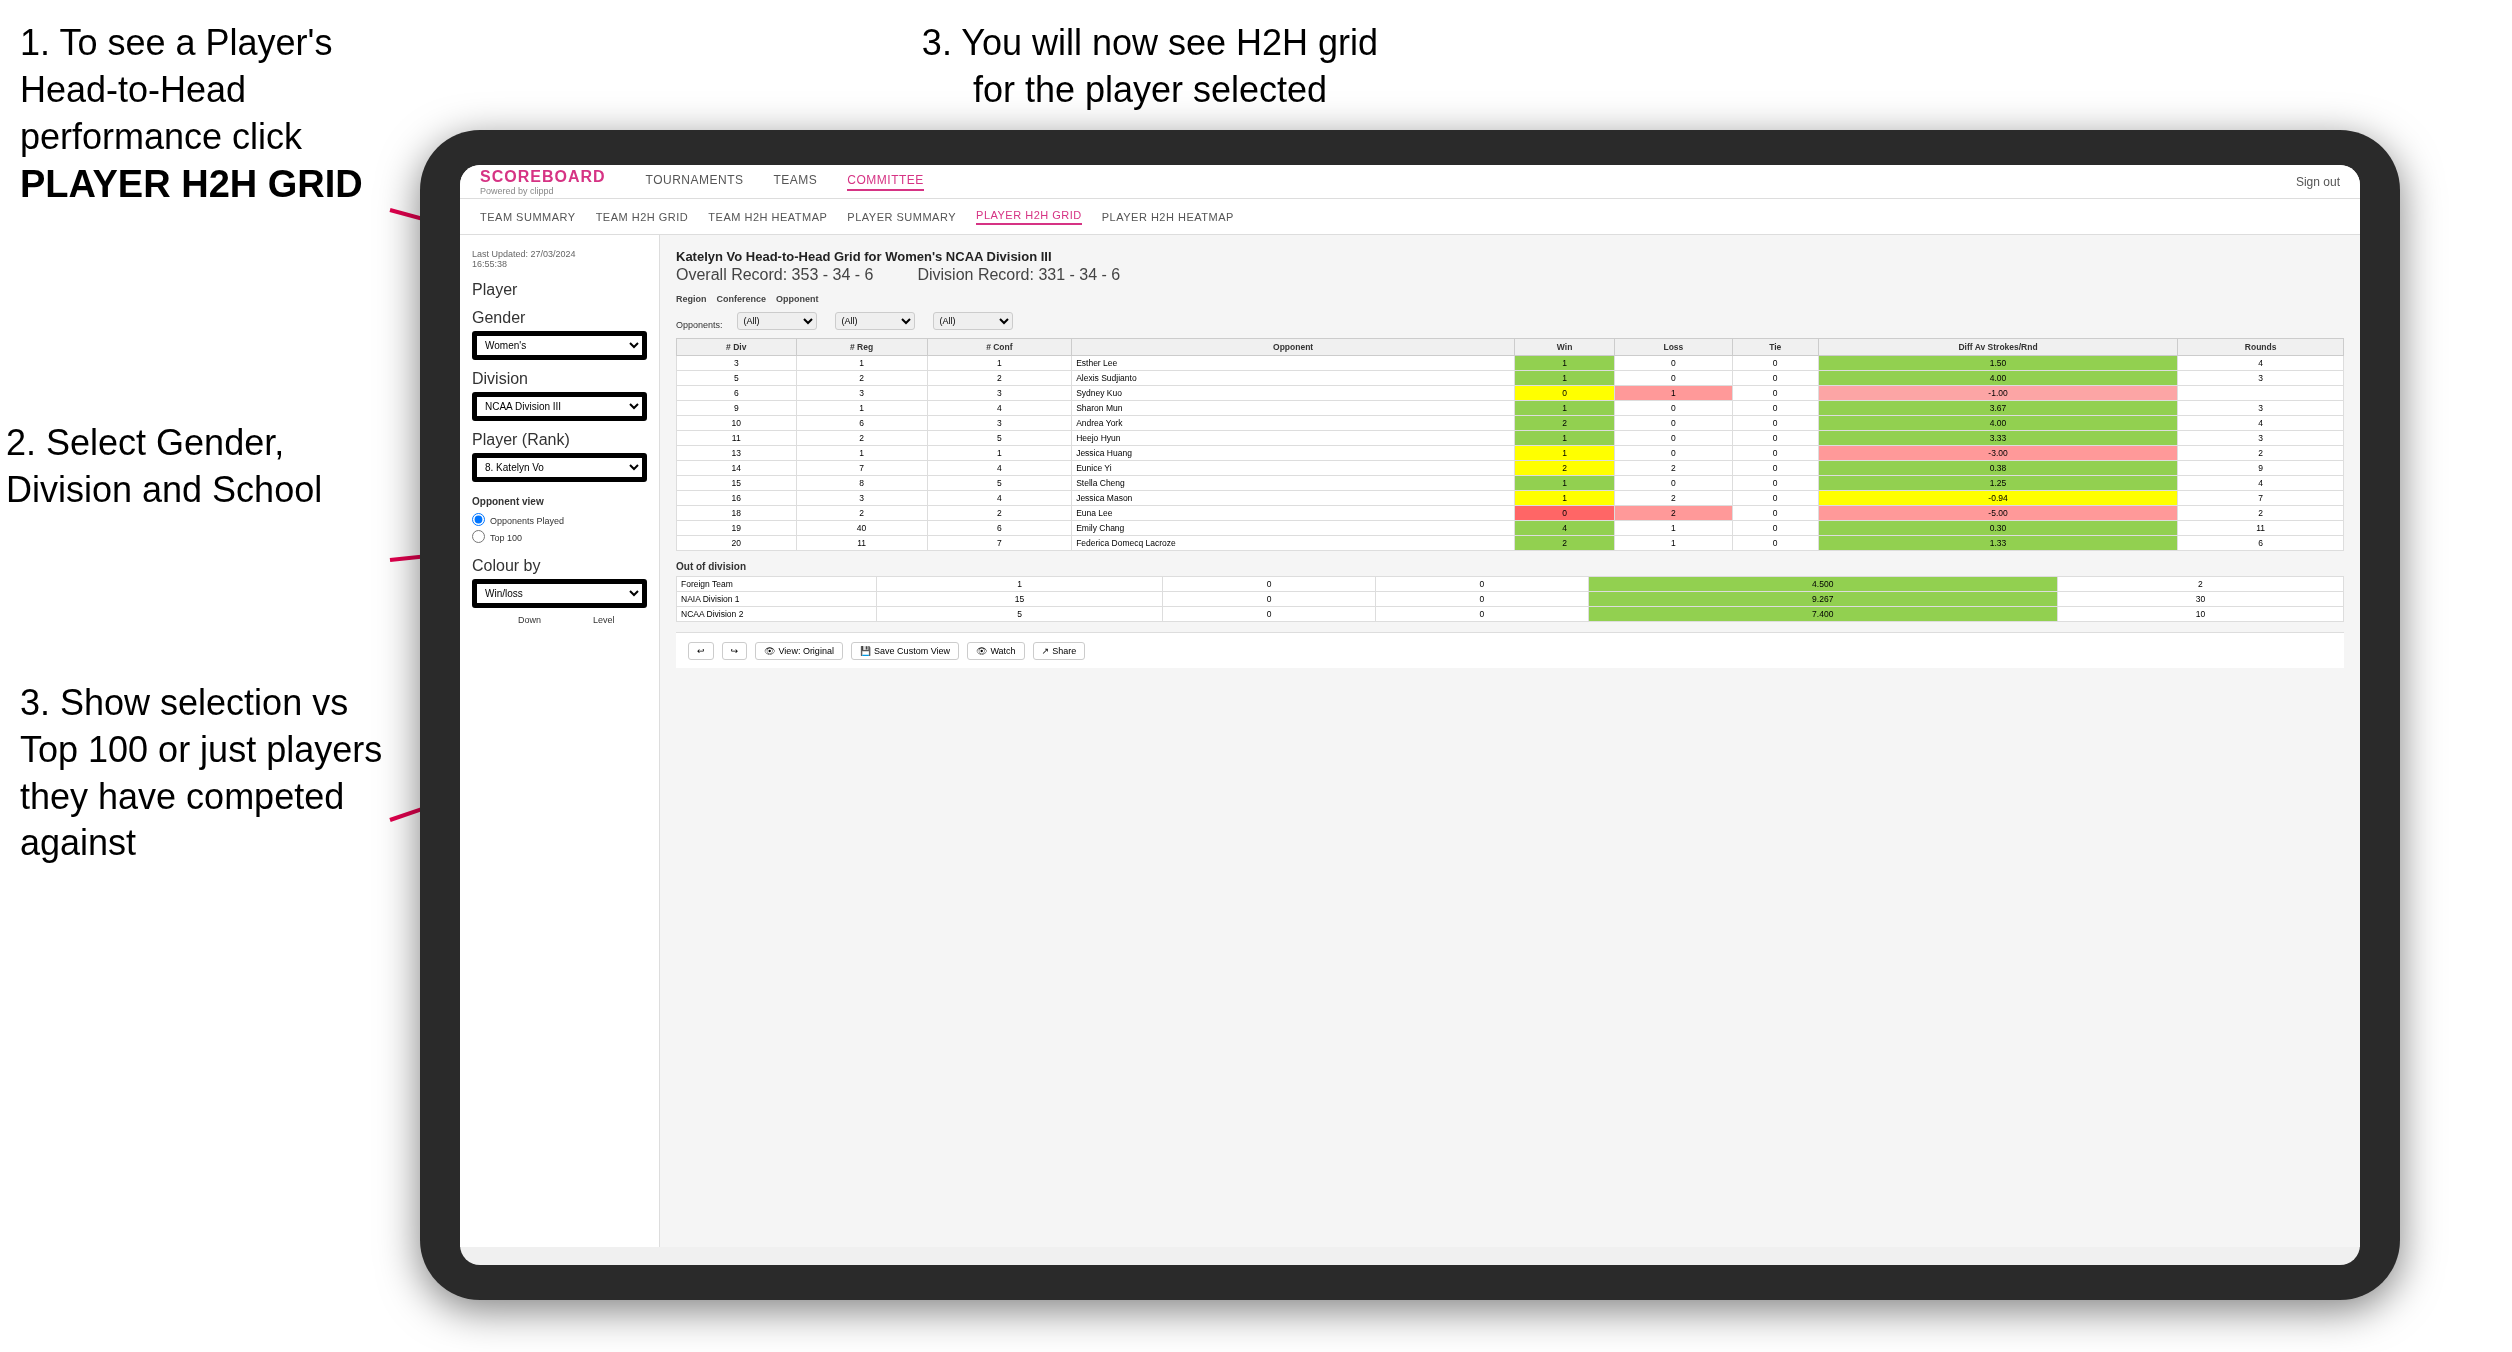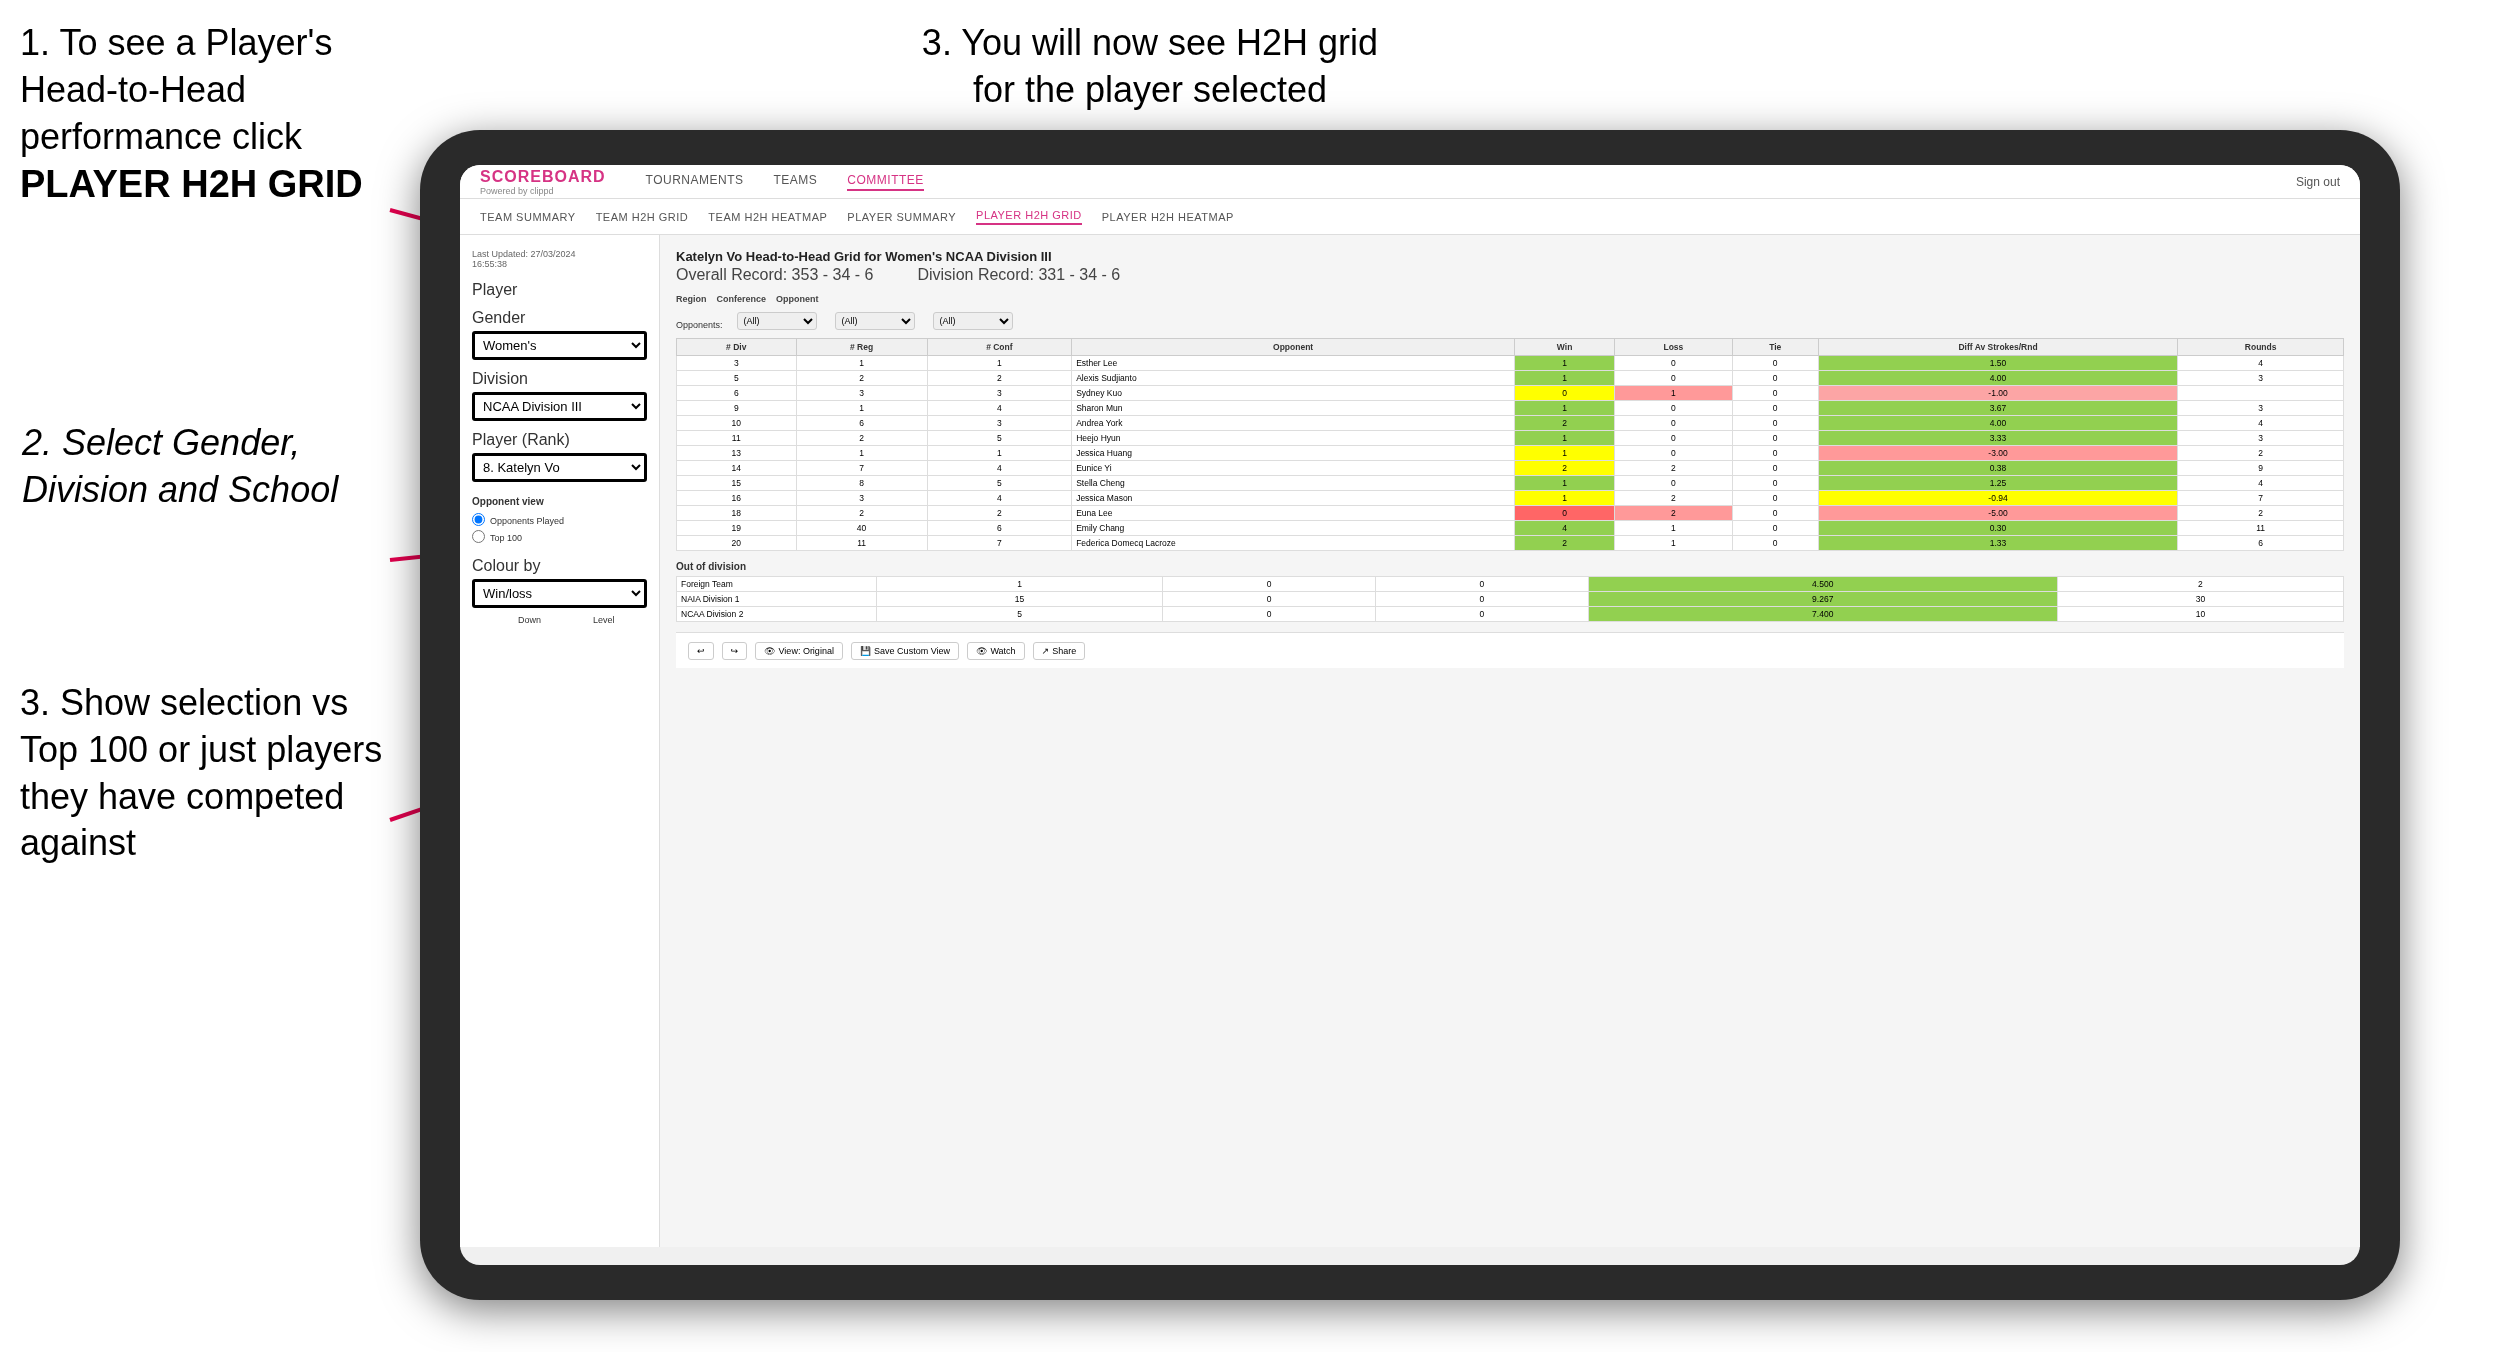--- a/index.html
+++ b/index.html
@@ -30,25 +30,24 @@
       top: 20px;
       left: 900px;
       width: 500px;
       font-size: 36px;
       line-height: 1.3;
       text-align: center;
     }
     .instruction-mid-left {
       position: absolute;
       top: 420px;
-      left: 22px;
+      left: 6px;
       width: 360px;
       font-size: 36px;
       line-height: 1.3;
-      font-style: italic;
     }
     .instruction-bottom-left {
       position: absolute;
       top: 680px;
       left: 20px;
       width: 380px;
       font-size: 36px;
       line-height: 1.3;
     }
 
@@ -170,23 +169,23 @@
     }
     .sidebar-section label {
       font-size: 16px;
       font-weight: normal;
       display: block;
       margin-bottom: 4px;
       color: #333;
     }
     .sidebar-section select {
       width: 100%;
-      font-size: 13px;
+      font-size: 10px;
       padding: 3px 4px;
-      border: 3px solid #000000;
+      border: 5px solid #000000;
       border-radius: 3px;
       background: #fff;
     }
     .opponent-view {
       margin-top: 14px;
     }
     .opponent-view label.section-label {
       font-size: 10px;
       font-weight: bold;
       display: block;

